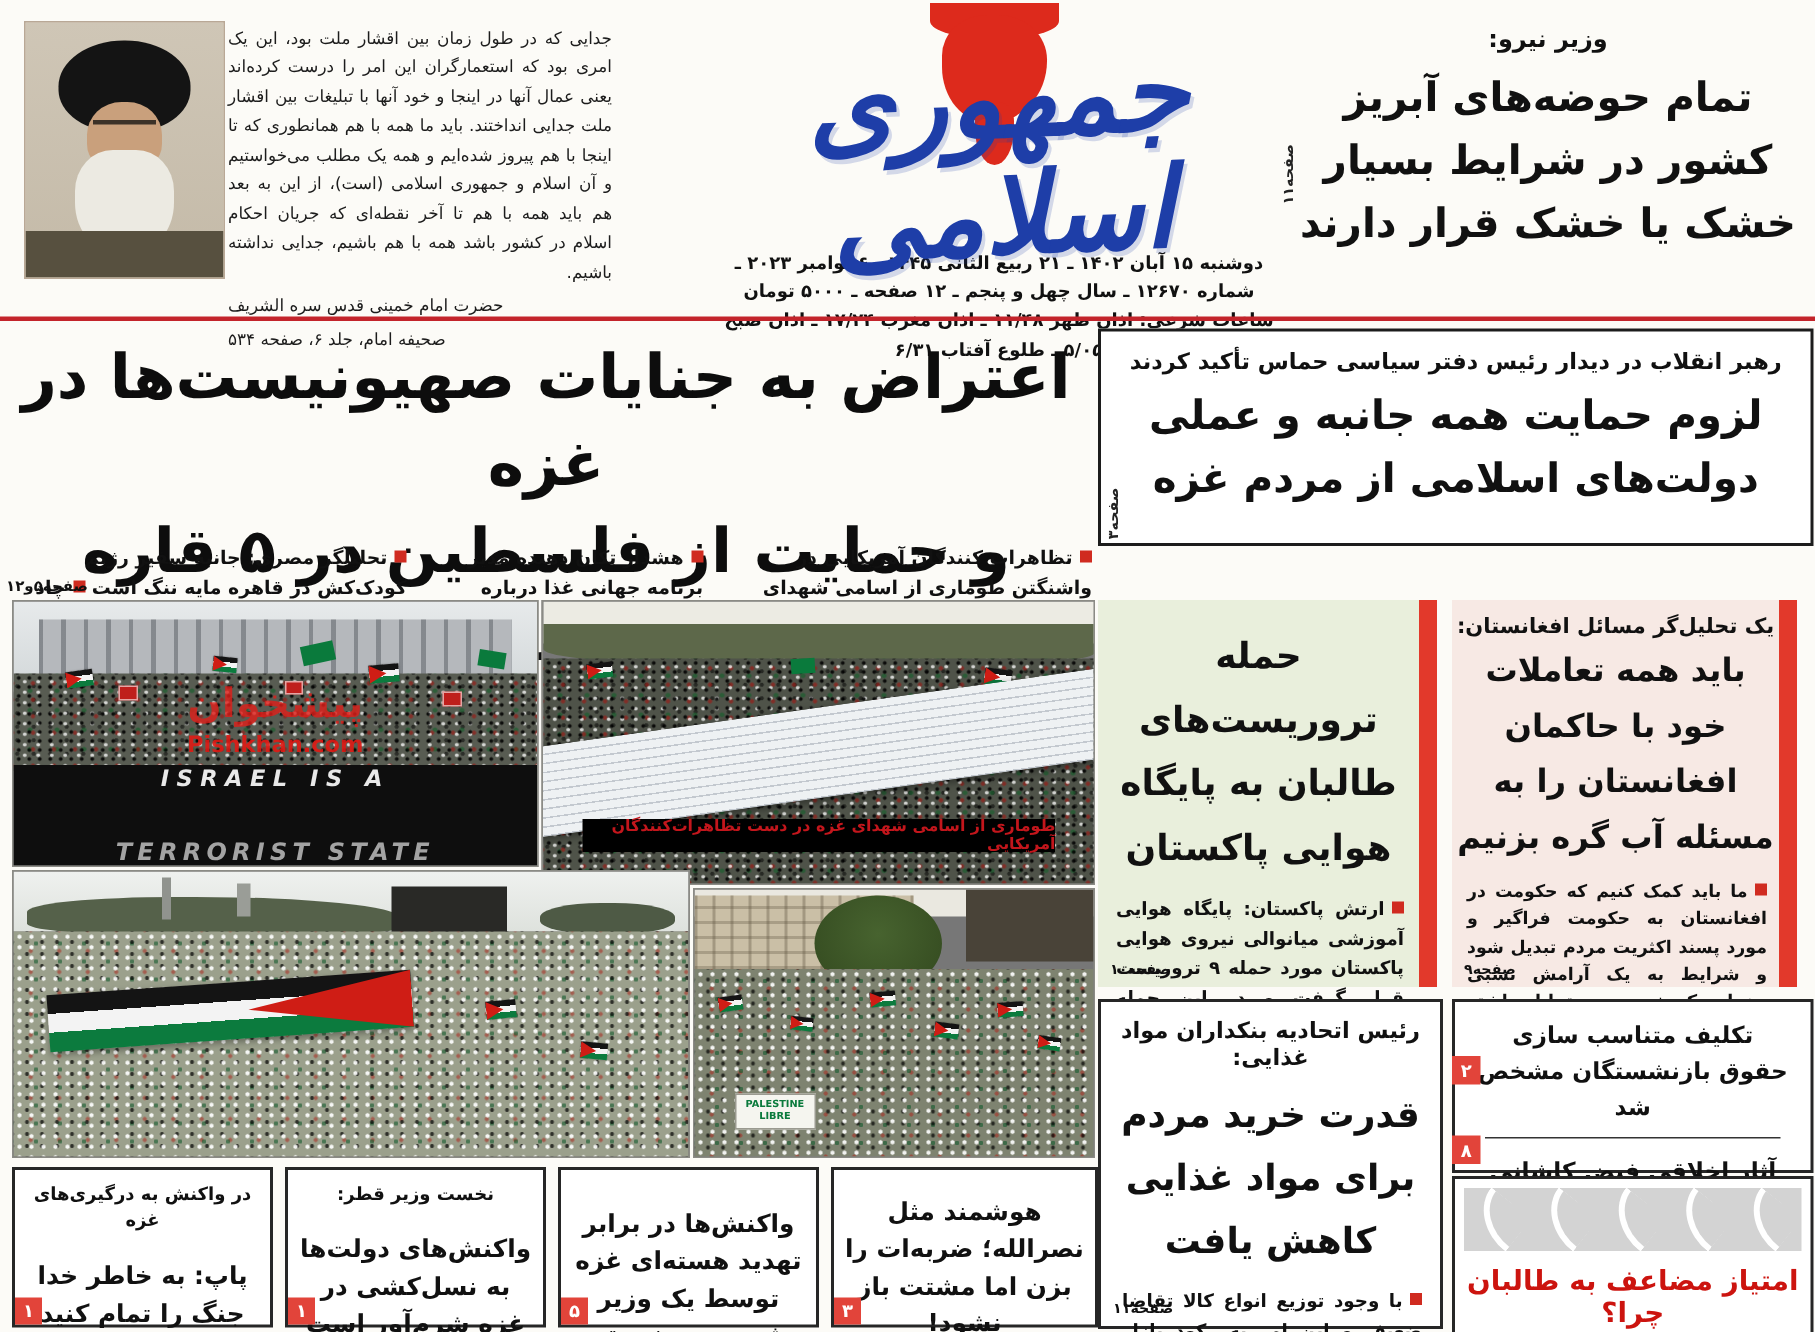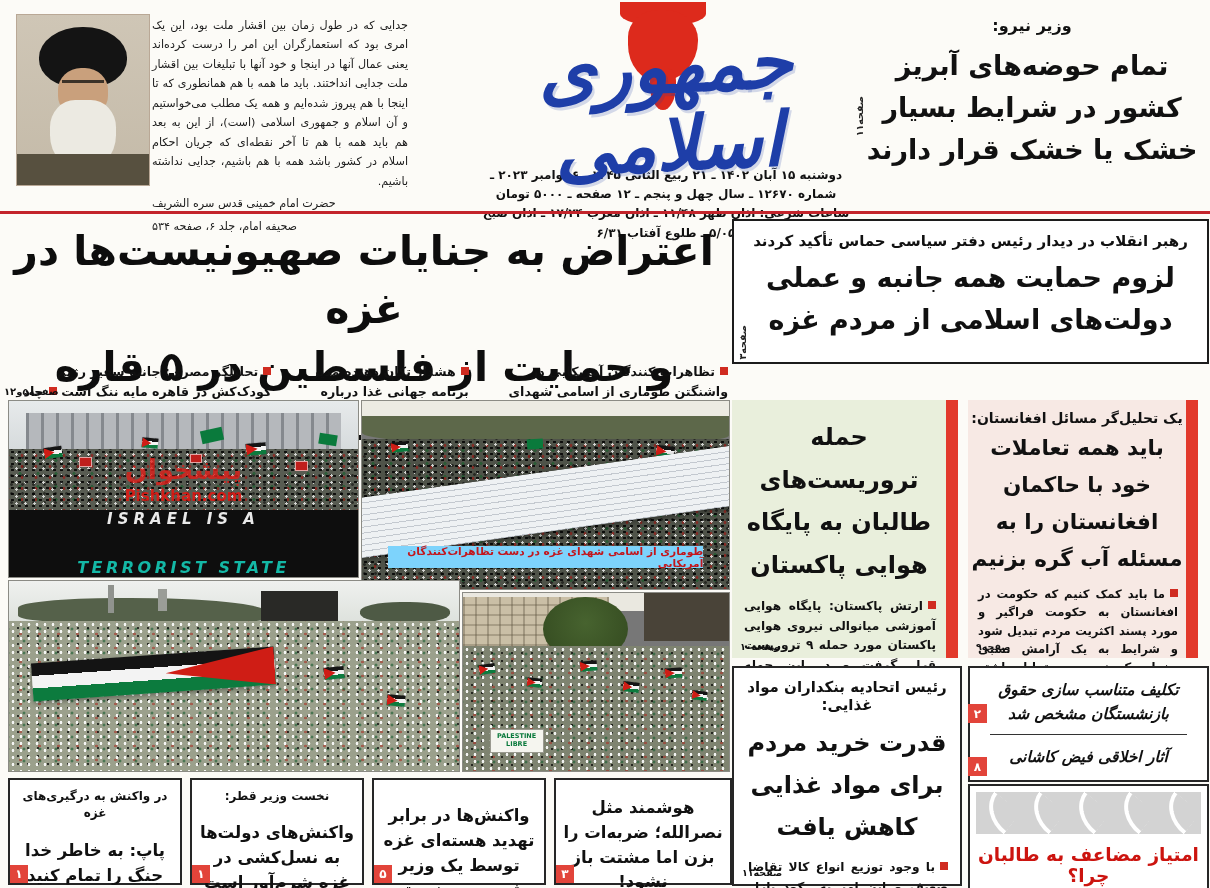--- a/index.html
+++ b/index.html
@@ -72,33 +72,33 @@
   .gflag{position:absolute;background:#0a7a3c;}
   .placard{position:absolute;background:#bf1f1c;border:1px solid rgba(255,255,255,.6);}
 
   .photoA{left:8px;top:400px;width:349px;height:176px;}
   .pa-sky{position:absolute;top:0;left:0;right:0;height:34%;background:linear-gradient(#e7eaeb,#d2d7d9);}
   .pa-building{position:absolute;top:7%;left:5%;width:90%;height:21%;background:#b5b8bc;
      background-image:repeating-linear-gradient(90deg,rgba(85,90,96,.5) 0 3px,transparent 3px 15px);}
   .pa-crowd{position:absolute;top:27%;left:0;right:0;height:37%;background-color:#585c52;}
   .pa-banner{position:absolute;bottom:0;left:0;right:0;height:38%;background:#0e0e0e;display:flex;flex-direction:column;align-items:center;justify-content:space-between;font-style:italic;}
   .pa-b1{color:#e9e9e9;font-size:15px;font-weight:bold;letter-spacing:5px;font-family:"DejaVu Sans",sans-serif;}
-  .pa-b2{color:#14b8a6;font-size:16px;font-weight:bold;letter-spacing:3.5px;margin-top:0;}
+  .pa-b2{color:#a3a3a3;font-size:16px;font-weight:bold;letter-spacing:3.5px;margin-top:0;}
   .watermark{position:absolute;left:0;right:0;top:30%;text-align:center;z-index:5;direction:ltr;}
   .wm-fa{color:rgba(225,30,25,.8);font-size:27px;font-weight:bold;}
   .wm-en{color:rgba(225,25,20,.9);font-size:15px;font-weight:bold;margin-top:2px;}
 
   .photoB{left:361px;top:400px;width:367px;height:188px;}
   .pb-sky{position:absolute;top:0;left:0;right:0;height:15%;background:#ecebe3;}
   .pb-trees{position:absolute;top:8%;left:0;right:0;height:15%;background:#5d684a;border-radius:0 0 30% 40%;}
   .pb-crowd{position:absolute;top:20%;left:0;right:0;bottom:0;background-color:#4f5349;}
   .pb-scroll{position:absolute;left:-4%;top:38%;width:108%;height:32%;background:#eef1f3;border-radius:10px;
      transform:rotate(-8deg);box-shadow:0 2px 6px rgba(0,0,0,.4);
      background-image:repeating-linear-gradient(0deg,rgba(115,125,140,.35) 0 1px,transparent 1px 6px);}
-  .pb-caption{position:absolute;left:7%;top:77%;width:86%;height:22px;background:#7dd3fc;display:flex;align-items:center;justify-content:center;}
+  .pb-caption{position:absolute;left:7%;top:77%;width:86%;height:22px;background:#000000;display:flex;align-items:center;justify-content:center;}
   .pb-caption span{color:#c3161c;font-size:10.6px;font-weight:bold;}
 
   .photoC{left:8px;top:580px;width:450px;height:190px;}
   .pc-sky{position:absolute;top:0;left:0;right:0;height:21%;background:linear-gradient(#eff1ef,#dee2dd);}
   .pc-trees{position:absolute;top:9%;left:2%;width:55%;height:13%;background:#55614a;border-radius:40% 55% 20% 30%;}
   .pc-trees2{position:absolute;top:11%;right:2%;width:20%;height:11%;background:#4e5a45;border-radius:45%;}
   .pc-tower{position:absolute;top:2%;left:22%;width:6px;height:15%;background:#90938e;}
   .pc-tower2{position:absolute;top:4%;left:33%;width:9px;height:12%;background:#9a9d97;}
   .pc-stage{position:absolute;top:5%;left:56%;width:17%;height:20%;background:#292926;}
   .pc-crowd{position:absolute;top:21%;left:0;right:0;bottom:0;background-color:#9ba08c;}
@@ -131,21 +131,21 @@
   .afg-box .kick{margin-top:10px;text-align:center;font-size:14px;font-weight:bold;}
   .afg-box .ttl{margin-top:4px;text-align:center;font-size:21.5px;font-weight:bold;line-height:1.72;}
   .afg-box .bodytxt{margin:7px 8px 0 10px;font-size:11.6px;line-height:1.58;}
 
   .food-box{left:732px;top:666px;width:226px;height:216px;border:2px solid #262626;background:#fff;}
   .food-box .kick{margin-top:10px;text-align:center;font-size:15px;font-weight:bold;}
   .food-box .ttl{margin-top:8px;text-align:center;font-size:24px;font-weight:bold;line-height:1.75;}
   .food-box .bodytxt{margin:10px 12px 0 14px;}
 
   .pens-box{left:968px;top:666px;width:237px;height:112px;border:2px solid #262626;background:#fff;}
-  .pens-item{text-align:center;font-size:15.5px;font-weight:bold;line-height:1.55;padding:10px 14px 0;font-style:italic;}
+  .pens-item{text-align:center;font-size:15.5px;font-weight:bold;line-height:1.55;padding:10px 14px 0;}
   .pens-div{margin:8px 20px 0;border-top:1.5px solid #333;}
   .num-tab{position:absolute;width:19px;height:19px;background:#e2443a;color:#fff;font-size:12px;font-weight:bold;
      display:flex;align-items:center;justify-content:center;}
   .tab-a{left:-2px;top:36px;}
   .tab-b{left:-2px;bottom:4px;}
 
   .edit-box{left:968px;top:784px;width:237px;height:150px;border:2px solid #262626;background:#fff;}
   .edit-banner{margin:6px;height:42px;background:#d3d3d3;display:flex;align-items:center;justify-content:space-around;overflow:hidden;}
   .motif{width:30px;height:24px;border-left:4px solid #fff;border-bottom:4px solid #fff;border-radius:0 0 0 100%;transform:rotate(38deg);}
   .edit-ttl{margin-top:10px;text-align:center;font-size:18.5px;font-weight:bold;color:#cc140f;}

